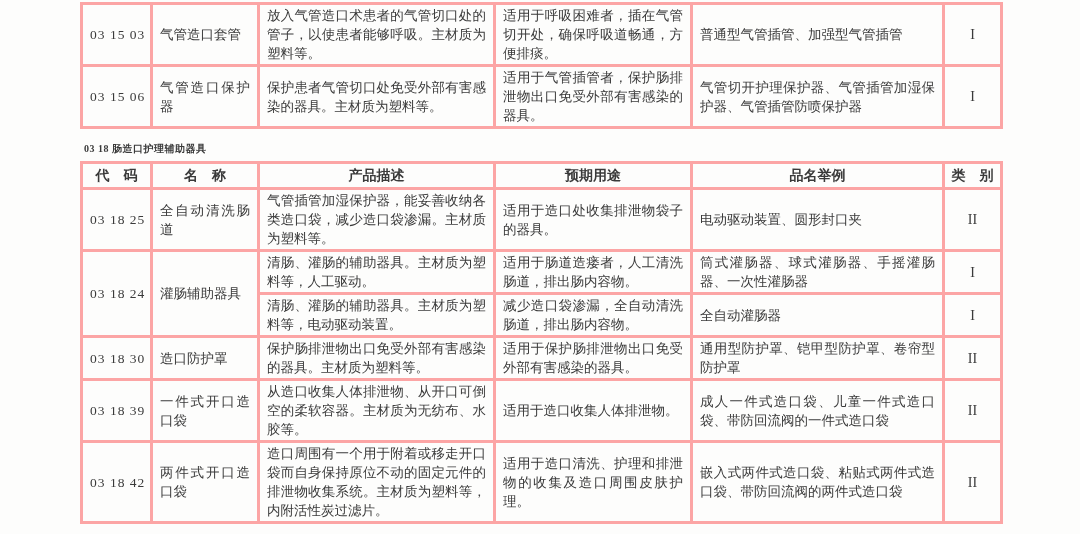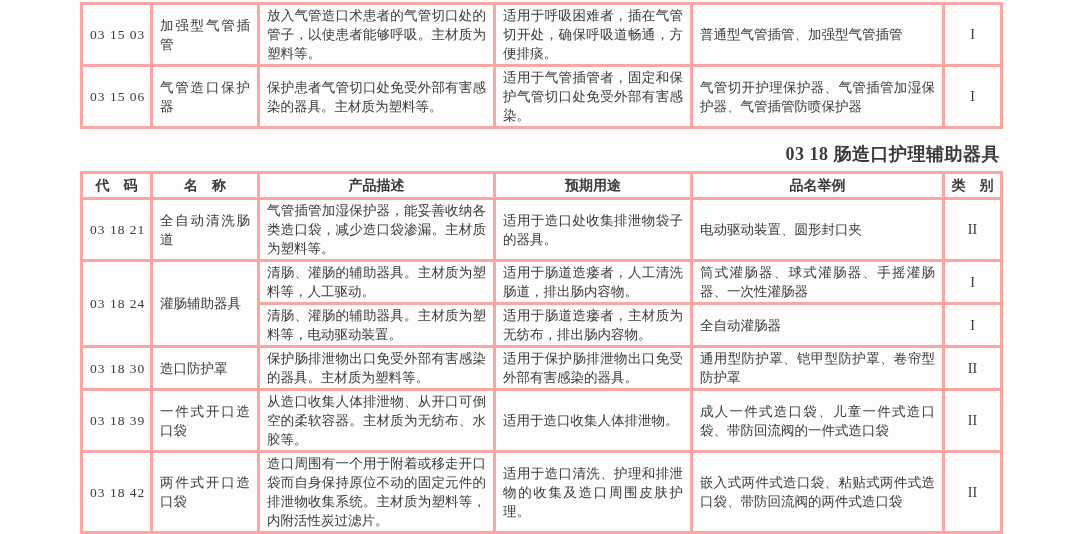--- a/index.html
+++ b/index.html
@@ -33,56 +33,55 @@
   col.c-name{width:107px;}
   col.c-desc{width:236px;}
   col.c-usage{width:197px;}
   col.c-examples{width:252px;}
   col.c-cat{width:58px;}
   td.code{text-align:right;white-space:nowrap;letter-spacing:1px;}
   td.cat{text-align:center;font-size:14px;}
   td.desc,td.usage{text-align:justify;}
   td.name,td.examples{text-align:justify;}
   .section-heading{
-    font-size:18px;
+    font-size:10px;
     font-weight:bold;
     letter-spacing:0.5px;
     margin:13px 0 5px 4px;
-    text-align:right;
   }
   .section-heading.bottom{margin-top:17px;}
 </style>
 </head>
 <body>
 
 <div class="page">
 
   <table class="tbl">
     <colgroup>
       <col class="c-code">
         <col class="c-name">
         <col class="c-desc">
       <col class="c-usage">
         <col class="c-examples">
         <col class="c-cat">
     </colgroup>
     <tbody>
       <tr style="height:62px;">
         <td class="code">03 15 03</td>
-        <td class="name">加强型气管插管</td>
+        <td class="name">气管造口套管</td>
         <td class="desc">放入气管造口术患者的气管切口处的管子，以使患者能够呼吸。主材质为塑料等。</td>
         <td class="usage">适用于呼吸困难者，插在气管切开处，确保呼吸道畅通，方便排痰。</td>
         <td class="examples">普通型气管插管、加强型气管插管</td>
         <td class="cat">I</td>
       </tr>
       <tr style="height:42px;">
         <td class="code">03 15 06</td>
         <td class="name">气管造口保护器</td>
         <td class="desc">保护患者气管切口处免受外部有害感染的器具。主材质为塑料等。</td>
-        <td class="usage">适用于气管插管者，固定和保护气管切口处免受外部有害感染。</td>
+        <td class="usage">适用于气管插管者，保护肠排泄物出口免受外部有害感染的器具。</td>
         <td class="examples">气管切开护理保护器、气管插管加湿保护器、气管插管防喷保护器</td>
         <td class="cat">I</td>
       </tr>
     </tbody>
   </table>
 
   <div class="section-heading">03 18 肠造口护理辅助器具</div>
 
   <table class="tbl">
     <colgroup>
@@ -98,38 +97,38 @@
         <th>代　码</th>
         <th>名　称</th>
         <th>产品描述</th>
         <th>预期用途</th>
         <th>品名举例</th>
         <th>类　别</th>
       </tr>
     </thead>
     <tbody>
       <tr style="height:58px;">
-        <td class="code">03 18 21</td>
+        <td class="code">03 18 25</td>
         <td class="name">全自动清洗肠道</td>
         <td class="desc">气管插管加湿保护器，能妥善收纳各类造口袋，减少造口袋渗漏。主材质为塑料等。</td>
         <td class="usage">适用于造口处收集排泄物袋子的器具。</td>
         <td class="examples">电动驱动装置、圆形封口夹</td>
         <td class="cat">II</td>
       </tr>
       <tr style="height:41px;">
         <td class="code" rowspan="2">03 18 24</td>
         <td class="name" rowspan="2">灌肠辅助器具</td>
         <td class="desc">清肠、灌肠的辅助器具。主材质为塑料等，人工驱动。</td>
         <td class="usage">适用于肠道造瘘者，人工清洗肠道，排出肠内容物。</td>
         <td class="examples">筒式灌肠器、球式灌肠器、手摇灌肠器、一次性灌肠器</td>
         <td class="cat">I</td>
       </tr>
       <tr style="height:40px;">
         <td class="desc">清肠、灌肠的辅助器具。主材质为塑料等，电动驱动装置。</td>
-        <td class="usage">适用于肠道造瘘者，主材质为无纺布，排出肠内容物。</td>
+        <td class="usage">减少造口袋渗漏，全自动清洗肠道，排出肠内容物。</td>
         <td class="examples">全自动灌肠器</td>
         <td class="cat">I</td>
       </tr>
       <tr style="height:39px;">
         <td class="code">03 18 30</td>
         <td class="name">造口防护罩</td>
         <td class="desc">保护肠排泄物出口免受外部有害感染的器具。主材质为塑料等。</td>
         <td class="usage">适用于保护肠排泄物出口免受外部有害感染的器具。</td>
         <td class="examples">通用型防护罩、铠甲型防护罩、卷帘型防护罩</td>
         <td class="cat">II</td>

